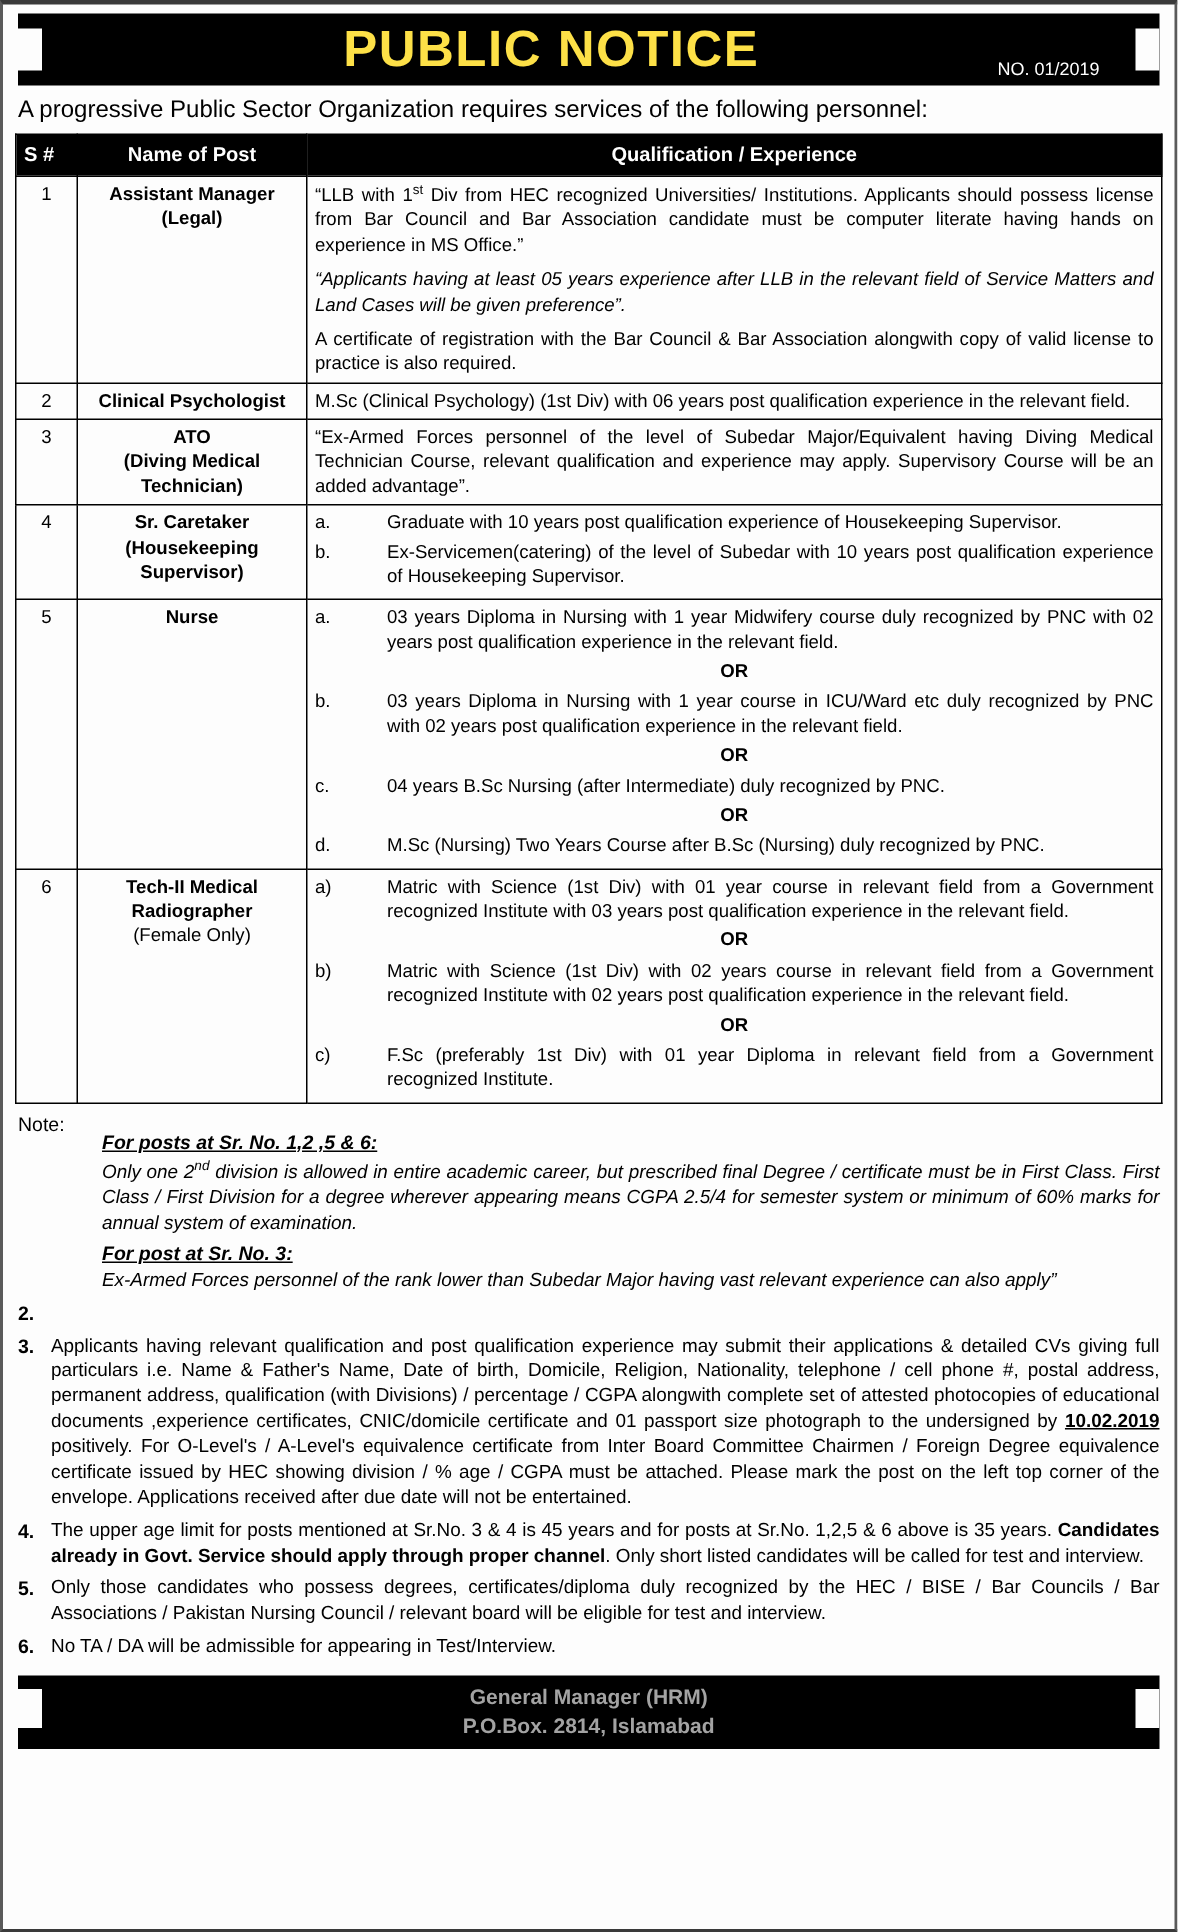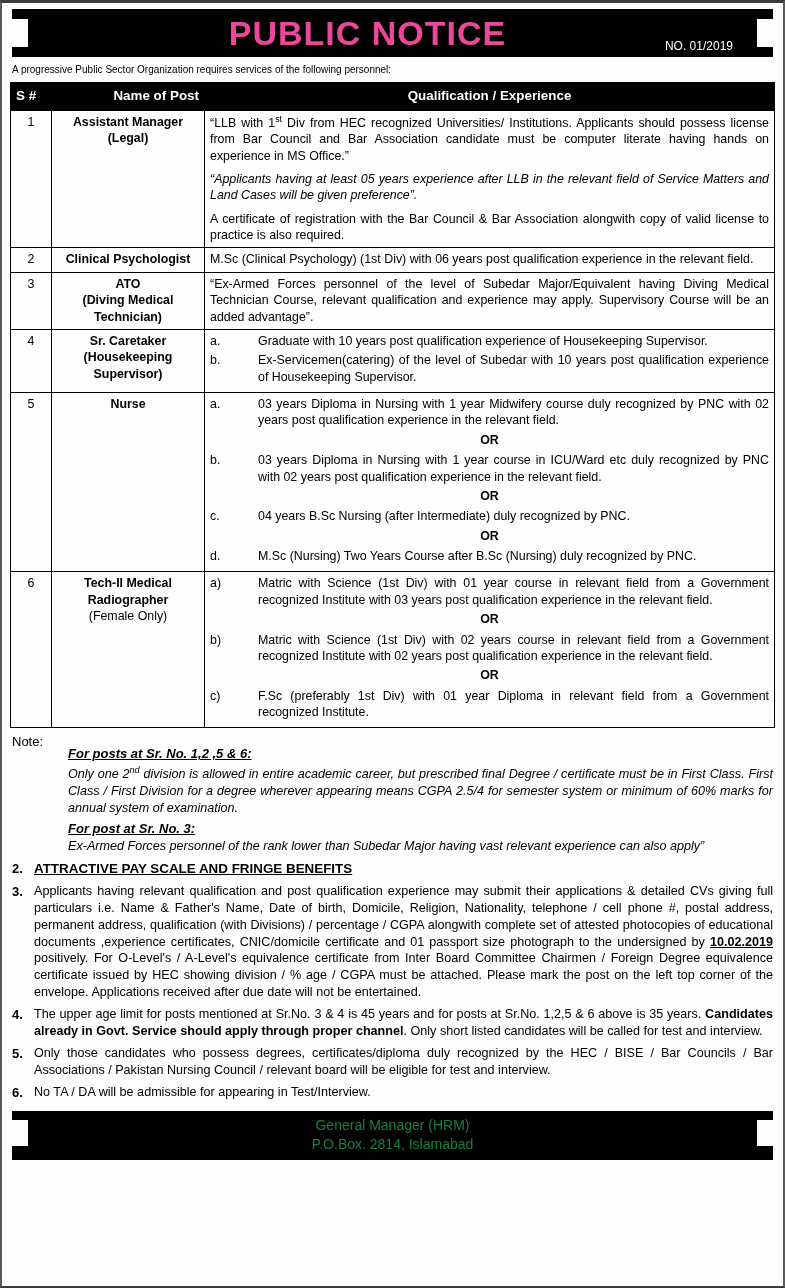--- a/index.html
+++ b/index.html
@@ -43,39 +43,39 @@
     width: 16px;
     height: 28px;
     background: #fdfdfd;
   }
   .banner .notch.left  { left: 0; }
   .banner .notch.right { right: 0; }
 
   .banner-title {
     flex: 1;
     text-align: center;
-    color: #ec4899;
+    color: #fde047;
     font-size: 34px;
     font-weight: bold;
     letter-spacing: 1px;
     line-height: 1;
     padding-left: 58px;
   }
   .banner-no {
     color: #fff;
     font-size: 12px;
     font-weight: normal;
     padding-right: 40px;
     white-space: nowrap;
     align-self: flex-end;
     padding-bottom: 4px;
   }
 
   .intro {
-    font-size: 10px;
+    font-size: 16px;
     padding: 7px 2px 6px 2px;
     line-height: 1.2;
   }
 
   
   table.posts {
     width: 100%;
     border-collapse: collapse;
     table-layout: fixed;
     border: 1.5px solid #000;
@@ -90,21 +90,21 @@
   table.posts thead th {
     background: #000;
     color: #fff;
     font-size: 13.4px;
     font-weight: bold;
     padding: 4px 5px 5px 5px;
     border: 1px solid #000;
     vertical-align: middle;
   }
   th.col-sn   { width: 30px;  text-align: left; padding-left: 4px; }
-  th.col-name { width: 142px; text-align: right; }
+  th.col-name { width: 142px; text-align: center; }
   th.col-qual { text-align: center; }
 
   td.sn   { text-align: center; font-size: 12.6px; padding-top: 4px; }
   td.name { text-align: center; font-weight: bold; font-size: 12.6px; padding-top: 4px; }
   td.name .sub { font-weight: bold; display: block; }
   td.name .plain { font-weight: normal; display: block; }
 
   td.qual p { margin: 0 0 7px 0; }
   td.qual p:last-child { margin-bottom: 0; }
   td.qual .it { font-style: italic; }
@@ -163,24 +163,25 @@
   .footer .notch {
     position: absolute;
     top: 9px;
     width: 16px;
     height: 26px;
     background: #fdfdfd;
   }
   .footer .notch.left  { left: 0; }
   .footer .notch.right { right: 0; }
   .footer div.ln {
-    color: #15803d;
+    color: #a3a3a3;
     font-size: 14px;
     line-height: 1.35;
     position: relative;
+    font-weight: bold;
   }
 </style>
 </head>
 <body>
 
 <div class="page">
   <div class="inner">
 
     <div class="banner">
       <div class="notch left"></div>
@@ -319,21 +320,20 @@
           <span class="hdr-ul">For posts at Sr. No. 1,2 ,5 &amp; 6:</span>
           <p class="just"><span>Only one 2</span><sup>nd</sup><span> division is allowed in entire academic  career, but prescribed final Degree / certificate must be in First Class. First Class / First Division for a degree wherever appearing means CGPA 2.5/4 for semester system or minimum of 60% marks for annual system of examination.</span></p>
           <span class="hdr-ul sp-top">For post at Sr. No. 3:</span>
           <p class="just">Ex-Armed Forces personnel of the rank lower than Subedar Major having vast relevant experience can also apply”</p>
         </div>
       </div>
 
       <div class="numitem">
         <div class="num">2.</div>
         <div class="body">
-          <p><span class="emph-line">ATTRACTIVE PAY SCALE AND FRINGE BENEFITS</span></p>
         </div>
       </div>
 
       <div class="numitem">
         <div class="num">3.</div>
         <div class="body">
           <p class="just"><span>Applicants  having relevant qualification and post qualification experience may submit their applications  &amp; detailed CVs  giving full particulars i.e. Name &amp; Father's Name, Date of birth, Domicile, Religion, Nationality, telephone / cell phone #, postal address, permanent address, qualification (with Divisions) / percentage / CGPA  alongwith complete set of attested photocopies of educational documents ,experience certificates, CNIC/domicile certificate and 01 passport size photograph to the undersigned by </span><span class="bold-ul">10.02.2019</span><span> positively. For O-Level's / A-Level's equivalence certificate from Inter Board Committee Chairmen / Foreign Degree equivalence certificate issued by HEC  showing division / % age / CGPA  must be attached. Please mark the post on the left top corner of the envelope. Applications received after due date will not be entertained.</span></p>
         </div>
       </div>
 

